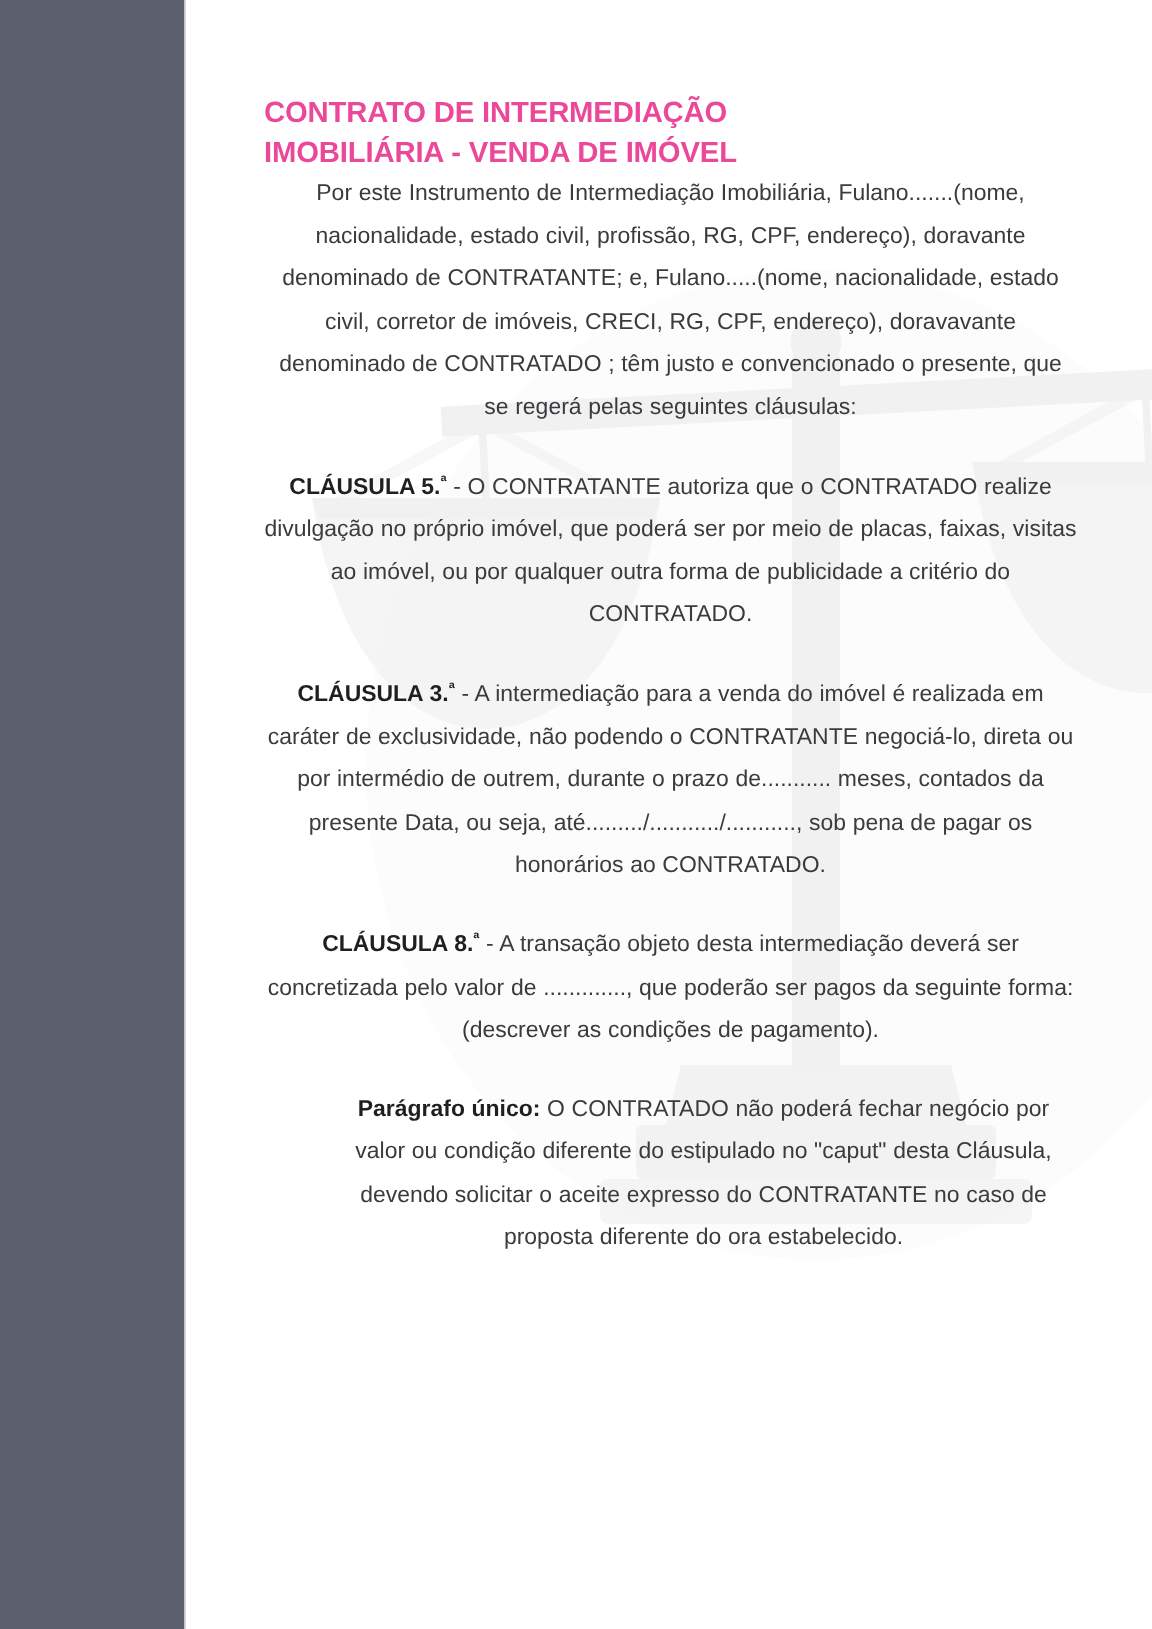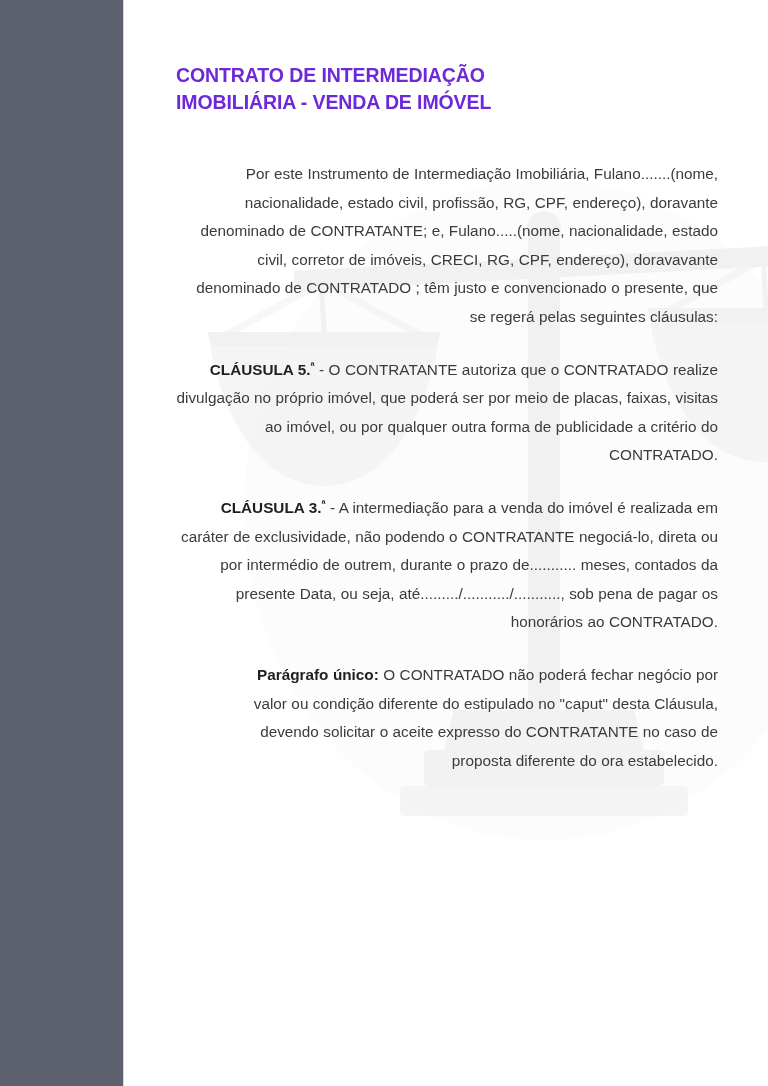--- a/index.html
+++ b/index.html
@@ -65,32 +65,31 @@
   .content {
     position:relative;
     z-index:2;
     padding:62px 50px 0 52px;
   }
 
   .doc-title {
     font-size:19.5px;
     font-weight:bold;
     line-height:26.5px;
-    color:#6d28d9;
+    color:#ec4899;
     letter-spacing:-0.1px;
-    margin-bottom:45px;
     white-space:pre-line;
   }
 
   p.para {
     font-size:15.3px;
     line-height:28.6px;
     color:#3b3b3f;
     margin:0 0 24px 0;
-    text-align:right;
+    text-align:center;
     word-spacing:0.2px;
   }
 
   p.para:last-child { margin-bottom:0;margin-left:44px; }
 
   .lead { font-weight:bold; color:#1f1f22; }
 
   .ord {
     font-size:11px;
     vertical-align:0.42em;
@@ -154,20 +153,23 @@
 
 
       <p class="para">
         <span class="lead">CLÁUSULA 5.</span><span class="lead ord">ª</span><span> - O CONTRATANTE autoriza que o CONTRATADO realize divulgação no próprio imóvel, que poderá ser por meio de placas, faixas, visitas ao imóvel, ou por qualquer outra forma de publicidade a critério do CONTRATADO.</span>
       </p>
 
       <p class="para">
         <span class="lead">CLÁUSULA 3.</span><span class="lead ord">ª</span><span> - A intermediação para a venda do imóvel é realizada em caráter de exclusividade, não podendo o CONTRATANTE negociá-lo, direta ou por intermédio de outrem, durante o prazo de........... meses, contados da presente Data, ou seja, até........./.........../..........., sob pena de pagar os honorários ao CONTRATADO.</span>
       </p>
 
+      <p class="para">
+        <span class="lead">CLÁUSULA 8.</span><span class="lead ord">ª</span><span> - A transação objeto desta intermediação deverá ser concretizada pelo valor de ............., que poderão ser pagos da seguinte forma: (descrever as condições de pagamento).</span>
+      </p>
 
       <p class="para">
         <span class="lead">Parágrafo único:</span><span> O CONTRATADO não poderá fechar negócio por valor ou condição diferente do estipulado no "caput" desta Cláusula, devendo solicitar o aceite expresso do CONTRATANTE no caso de proposta diferente do ora estabelecido.</span>
       </p>
 
     </div>
   </div>
 </div>
 
 </body></html>

